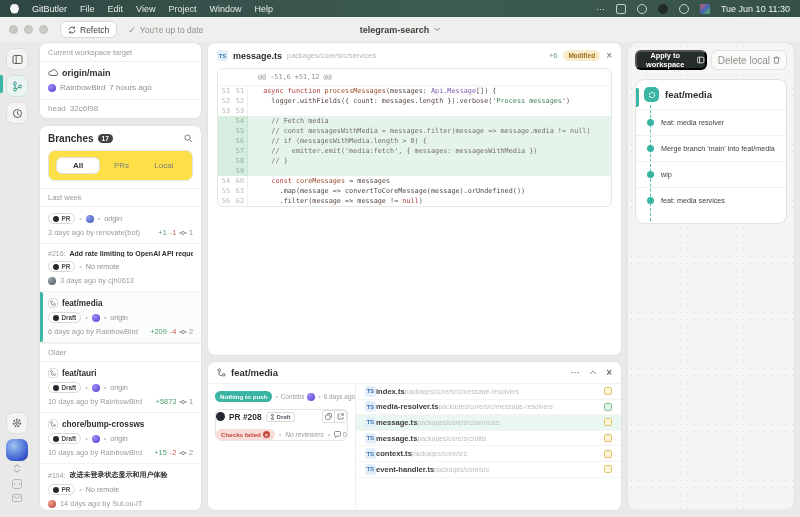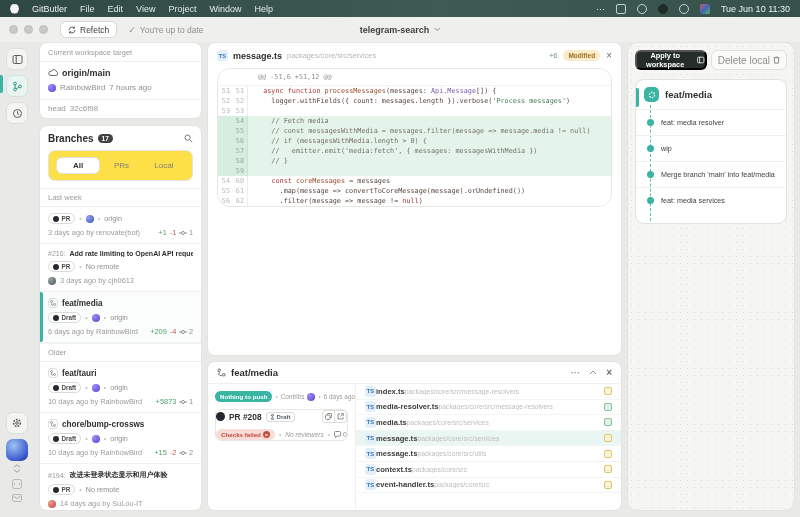--- a/index.html
+++ b/index.html
@@ -75,21 +75,21 @@
 .center{flex:1;display:flex;flex-direction:column;gap:5px;min-width:0}
 .diff-card{flex:1;background:#fff;border:1px solid #e3e3e0;border-radius:8px;overflow:hidden;display:flex;flex-direction:column}
 .diff-header{display:flex;align-items:center;gap:5px;padding:7px 9px 5px;font-size:9px}
 .ts-chip{min-width:11px;height:11px;border-radius:3px;background:#e3eefb;color:#3a74b8;font-size:5.8px;font-weight:700;display:flex;align-items:center;justify-content:center;padding:0 1px;flex-shrink:0}
 .diff-file{font-weight:700;color:#2e2e2c}
 .diff-path{color:#b6b6b3;font-size:7.4px;overflow:hidden;white-space:nowrap;text-overflow:ellipsis}
 .diff-right{margin-left:auto;display:flex;gap:6px;align-items:center;flex-shrink:0}
 .plus-count{color:#6fa37c;font-size:7.5px}
 .mod-badge{background:#faeccb;color:#9d6f1f;font-size:6.5px;font-weight:700;border-radius:7px;padding:2px 5px}
 .x-btn{color:#6d6d6a;font-size:10px;line-height:1}
-.code-wrap{margin:2px 9px 9px;border:1px solid #e6e6e3;border-radius:13px;overflow:hidden;font-family:"DejaVu Sans Mono",monospace;background:#fff}
+.code-wrap{margin:2px 9px 9px;border:1px solid #e6e6e3;border-radius:6px;overflow:hidden;font-family:"DejaVu Sans Mono",monospace;background:#fff}
 .hunk{font-size:6.8px;color:#8f8f8c;padding:4px 6px 4px 40px;border-bottom:1px solid #f2f2f0}
 .crow{display:flex;height:10px;line-height:10px;font-size:6.8px}
 .gut{width:15px;text-align:right;padding-right:3px;color:#b8b8b5;flex-shrink:0}
 .gut.g2{border-right:1px solid #eeeeec}
 .crow.add{background:#e4f4ea}
 .crow.add .gut{background:#d6eedf;color:#8fae97}
 .crow.add .gut.g2{border-right-color:#c8e4d2}
 .ctext{padding-left:7px;white-space:pre;overflow:hidden;flex:1}
 .tk-kw{color:#b13a3a}.tk-fn{color:#9a4a2a}.tk-ty{color:#7a5ab0}.tk-str{color:#3f7d52}.tk-cm{color:#77706a}.tk-pl{color:#55463f}
 
@@ -631,26 +631,20 @@
                 <span class="fname">index.ts</span>
                 <span class="fpath">packages/core/src/message-resolvers</span>
                 <span class="fstatus modified"></span>
               </div>
             <div class="frow">
                 <span class="ts-chip">TS</span>
                 <span class="fname">media-resolver.ts</span>
                 <span class="fpath">packages/core/src/message-resolvers</span>
                 <span class="fstatus added"></span>
               </div>
-            <div class="frow">
-                <span class="ts-chip">TS</span>
-                <span class="fname">media.ts</span>
-                <span class="fpath">packages/core/src/services</span>
-                <span class="fstatus added"></span>
-              </div>
             <div class="frow sel">
                 <span class="ts-chip">TS</span>
                 <span class="fname">message.ts</span>
                 <span class="fpath">packages/core/src/services</span>
                 <span class="fstatus modified"></span>
               </div>
             <div class="frow">
                 <span class="ts-chip">TS</span>
                 <span class="fname">message.ts</span>
                 <span class="fpath">packages/core/src/utils</span>
@@ -700,25 +694,25 @@
           </span>
         <span>feat/media</span>
       </div>
       <div class="commits">
         <div class="commit">
             <span class="cdot"></span>
             <span class="cmsg">feat: media resolver</span>
           </div>
         <div class="commit">
             <span class="cdot"></span>
-            <span class="cmsg">wip</span>
+            <span class="cmsg">Merge branch 'main' into feat/media</span>
           </div>
         <div class="commit">
             <span class="cdot"></span>
-            <span class="cmsg">Merge branch 'main' into feat/media</span>
+            <span class="cmsg">wip</span>
           </div>
         <div class="commit">
             <span class="cdot"></span>
             <span class="cmsg">feat: media services</span>
           </div>
       </div>
     </div>
   </div>
 </div>
 

